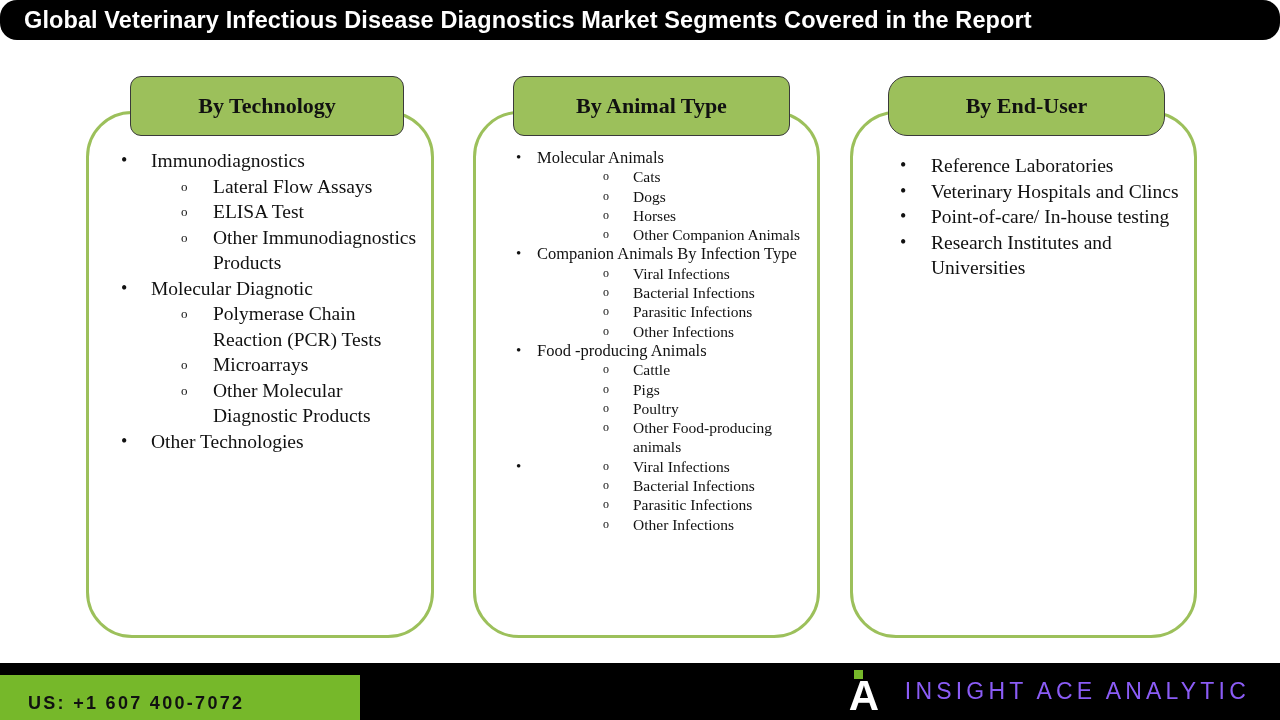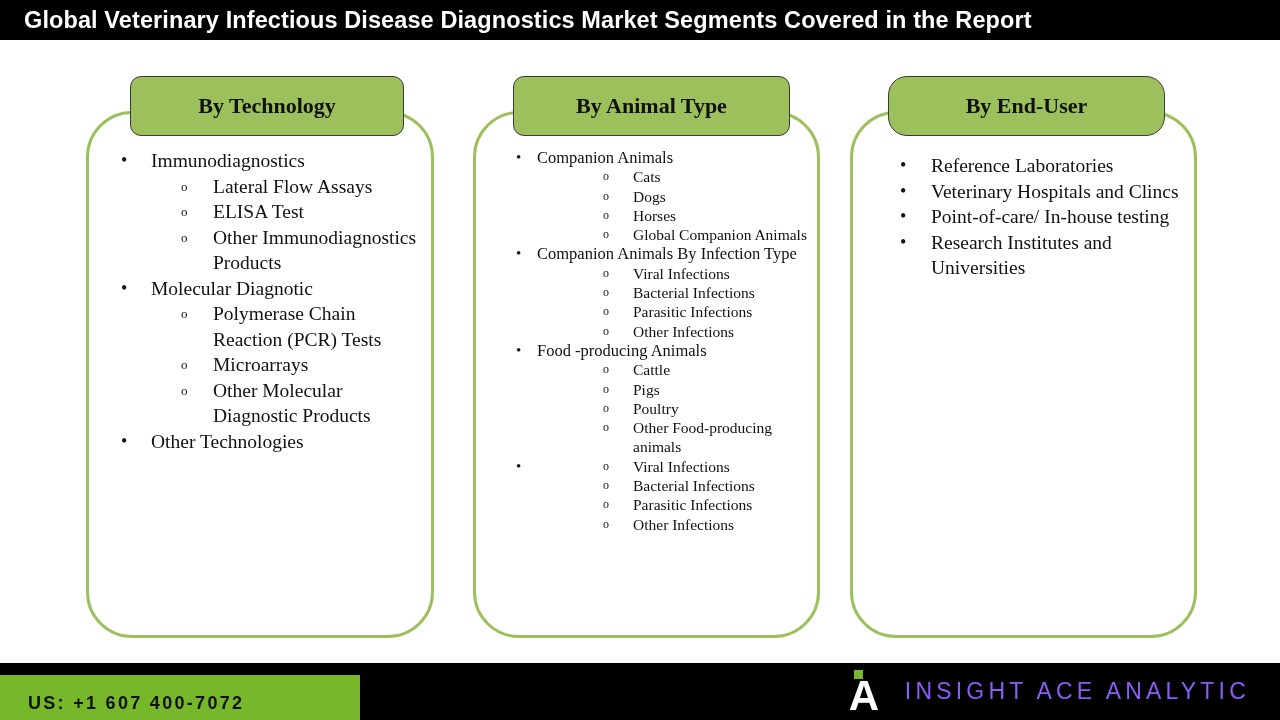--- a/index.html
+++ b/index.html
@@ -16,20 +16,21 @@
   }
 
   
   #title-bar {
     position: absolute;
     left: 0; top: 0;
     width: 1280px; height: 40px;
     background: #000000;
     display: flex;
     align-items: center;
+    border-radius: 17px;
   }
   #title-text {
     color: #ffffff;
     font-family: "Liberation Sans", sans-serif;
     font-weight: bold;
     font-size: 23.5px;
     letter-spacing: 0.1px;
     padding-left: 24px;
     white-space: nowrap;
   }
@@ -269,37 +270,37 @@
 
   <div class="segment-card" id="card-animal-type">
     <div class="card-header" id="header-animal-type">
       <span class="card-header-label">By Animal Type</span>
     </div>
     <div class="card-body">
       <ul class="lvl1">
 
         <li class="item1">
           <span class="b1">•</span>
-          <span>Companion Animals</span>
+          <span>Molecular Animals</span>
           <ul class="lvl2">
             <li class="item2">
               <span class="b2">o</span>
               <span>Cats</span>
             </li>
             <li class="item2">
               <span class="b2">o</span>
               <span>Dogs</span>
             </li>
             <li class="item2">
               <span class="b2">o</span>
               <span>Horses</span>
             </li>
             <li class="item2">
               <span class="b2">o</span>
-              <span>Global Companion Animals</span>
+              <span>Other Companion Animals</span>
             </li>
           </ul>
         </li>
 
         <li class="item1">
           <span class="b1">•</span>
           <span>Companion Animals By Infection Type</span>
           <ul class="lvl2">
             <li class="item2">
               <span class="b2">o</span>

